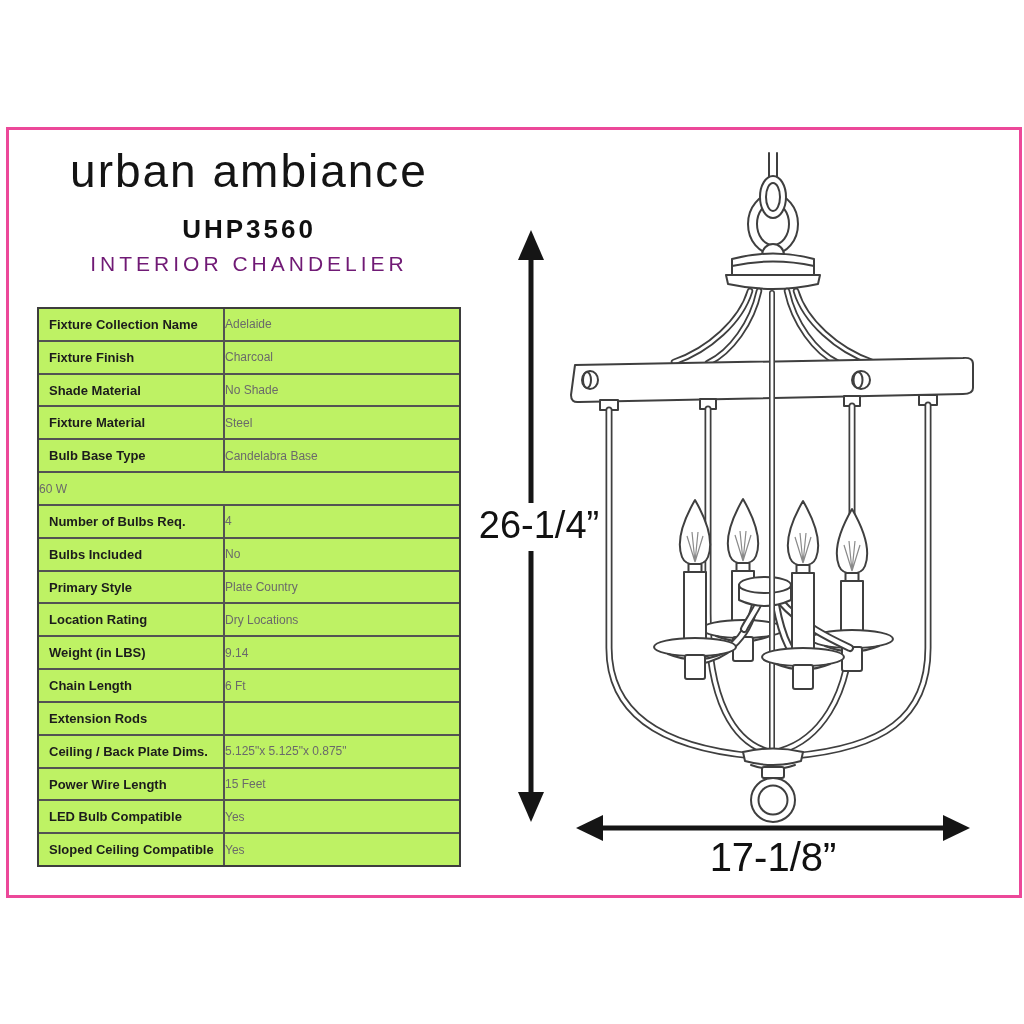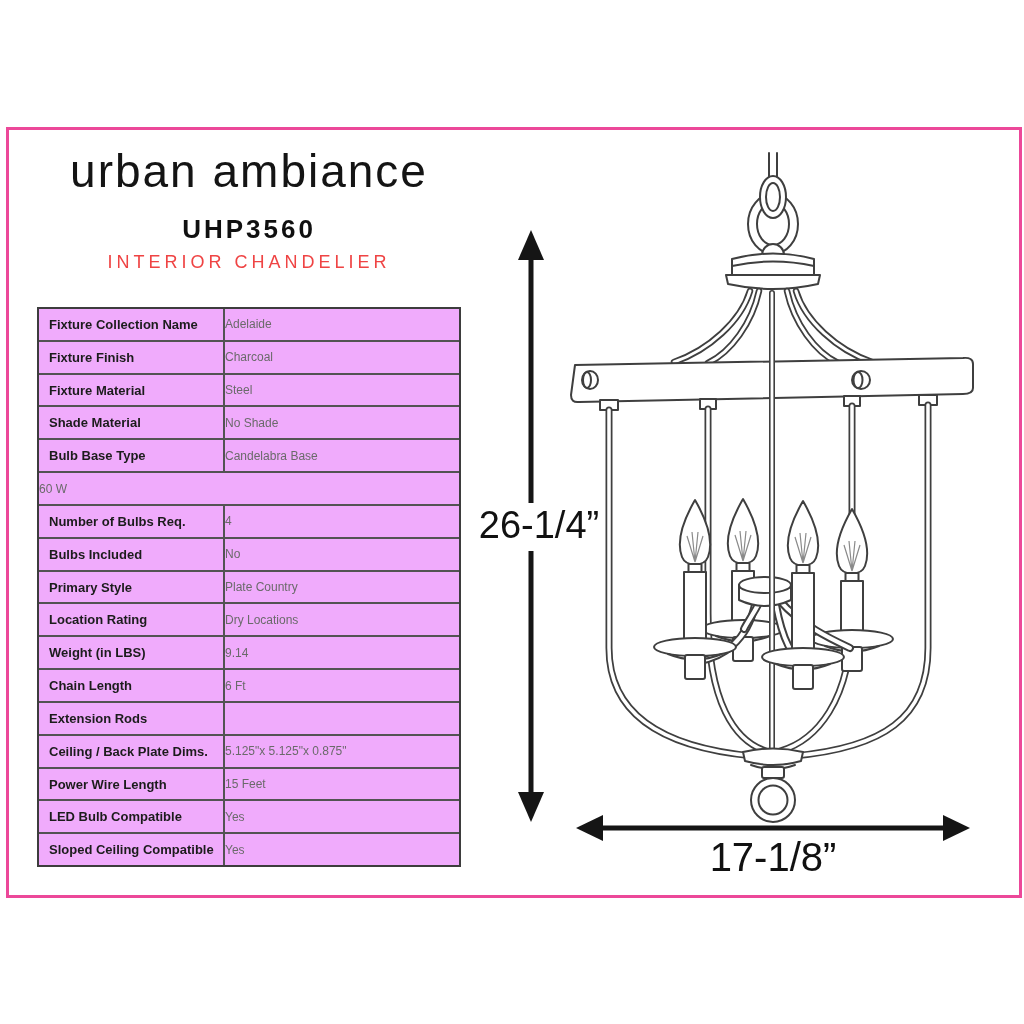--- a/index.html
+++ b/index.html
@@ -14,25 +14,25 @@
   .brand{
     position:absolute;left:28px;top:14px;width:424px;text-align:center;
     font-size:46px;letter-spacing:2px;color:#141414;font-weight:400;white-space:nowrap;
   }
   .model{
     position:absolute;left:28px;top:84px;width:424px;text-align:center;
     font-size:26px;font-weight:700;letter-spacing:3px;color:#101010;white-space:nowrap;
   }
   .subtitle{
     position:absolute;left:28px;top:122px;width:424px;text-align:center;
-    font-size:18px;letter-spacing:4px;color:#ef4444;white-space:nowrap;
+    font-size:21px;letter-spacing:4px;color:#701a75;white-space:nowrap;
   }
   .spec{
     position:absolute;left:28px;top:177px;width:424px;height:560px;
-    border:2px solid #3d3d3d;box-sizing:border-box;background:#f0abfc;
+    border:2px solid #3d3d3d;box-sizing:border-box;background:#bef264;
     display:flex;flex-direction:column;
   }
   .trow{flex:1;display:flex;border-top:2px solid #535353;min-height:0;}
   .trow:first-child{border-top:none;}
   .tlabel{
     width:186px;box-sizing:border-box;border-right:2px solid #535353;
     display:flex;align-items:center;padding-left:10px;
     font-size:13px;font-weight:700;color:#1c1c1c;white-space:nowrap;
   }
   .tvalue{
@@ -64,26 +64,26 @@
   <div class="spec">
     <div class="trow">
         <div class="tlabel">Fixture Collection Name</div>
         <div class="tvalue">Adelaide</div>
       </div>
     <div class="trow">
         <div class="tlabel">Fixture Finish</div>
         <div class="tvalue">Charcoal</div>
       </div>
     <div class="trow">
+        <div class="tlabel">Shade Material</div>
+        <div class="tvalue">No Shade</div>
+      </div>
+    <div class="trow">
         <div class="tlabel">Fixture Material</div>
         <div class="tvalue">Steel</div>
-      </div>
-    <div class="trow">
-        <div class="tlabel">Shade Material</div>
-        <div class="tvalue">No Shade</div>
       </div>
     <div class="trow">
         <div class="tlabel">Bulb Base Type</div>
         <div class="tvalue">Candelabra Base</div>
       </div>
     <div class="trow">
         <div class="tvalue">60 W</div>
       </div>
     <div class="trow">
         <div class="tlabel">Number of Bulbs Req.</div>

